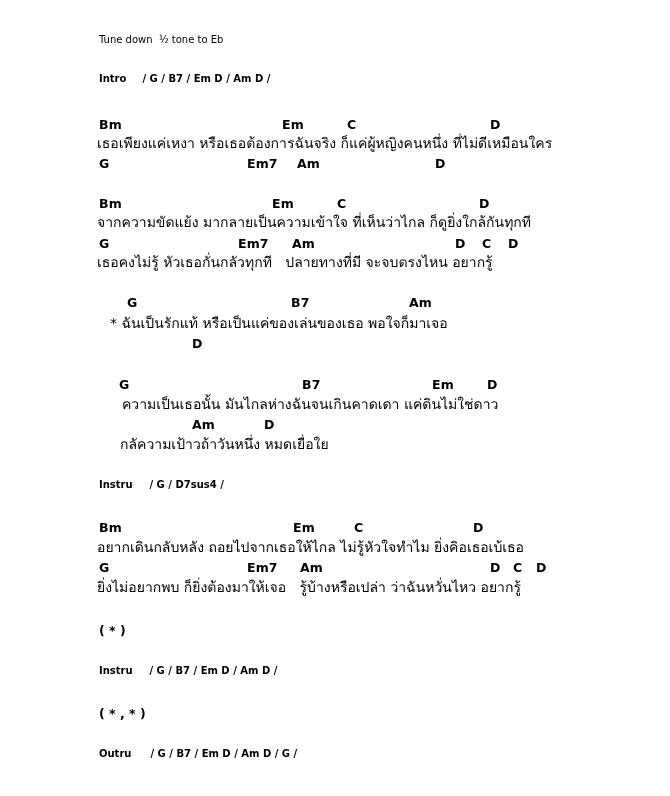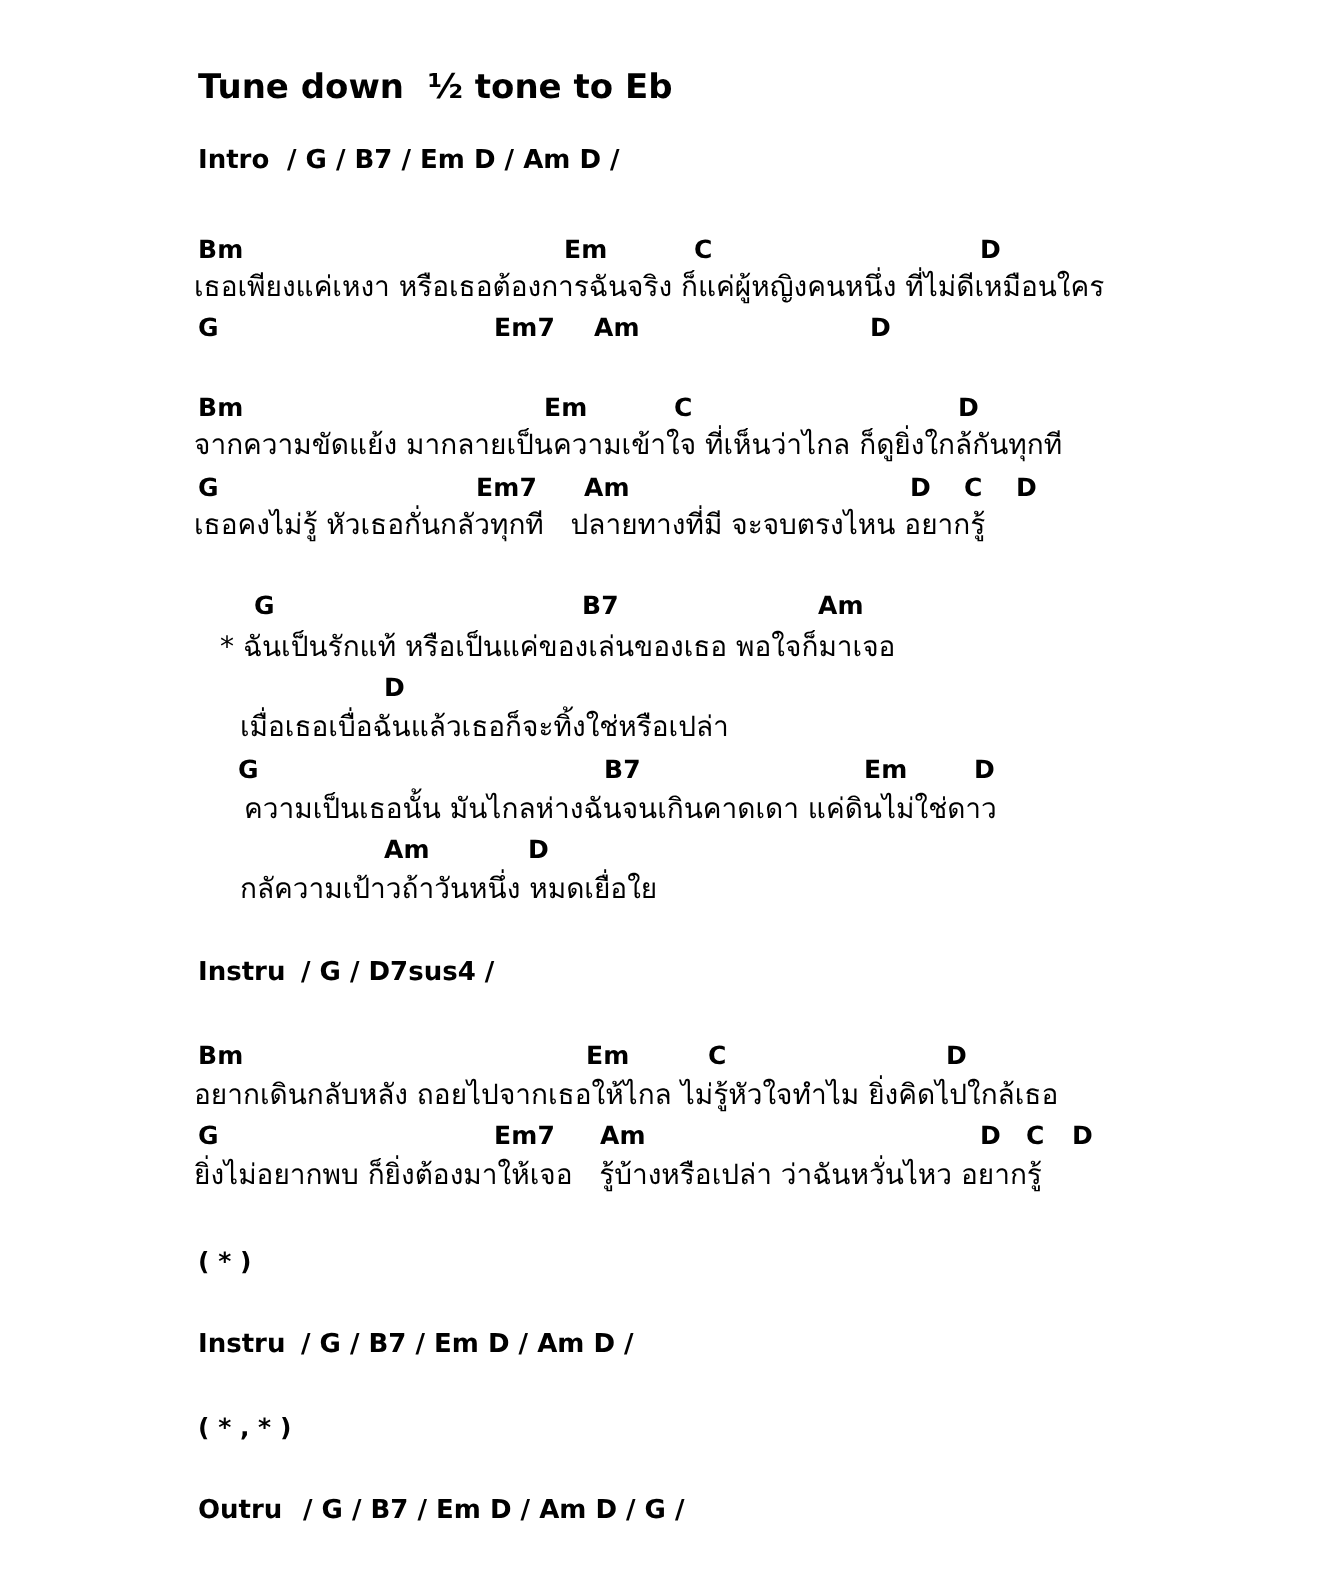--- a/index.html
+++ b/index.html
@@ -47,42 +47,42 @@
     font-weight: normal;
     height: 20px;
   }
   .lyric {
     position: absolute;
     top: 0;
     left: 0;
     white-space: pre;
   }
   .section {
-    font-size: 13px;
+    font-size: 10px;
     font-weight: bold;
     white-space: pre;
   }
   .section .txt {
     position: absolute;
     top: 0;
     white-space: pre;
   }
   .marker {
     font-size: 12.5px;
     font-weight: bold;
     white-space: pre;
   }
   .marker .txt {
     position: absolute;
     top: 0;
     white-space: pre;
   }
   .heading {
-    font-size: 17px;
-    font-weight: bold;
+    font-size: 10px;
+    font-weight: normal;
     white-space: pre;
   }
   .heading .txt {
     position: absolute;
     top: 0;
     white-space: pre;
   }
 </style>
 </head>
 <body>
@@ -142,23 +142,20 @@
     <span class="chord" style="left:291px;">B7</span>
     <span class="chord" style="left:409px;">Am</span>
   </div>
   <div class="line lyricline" style="top:312px;">
     <span class="lyric" style="left:110px;">* ฉันเป็นรักแท้ หรือเป็นแค่ของเล่นของเธอ พอใจก็มาเจอ</span>
   </div>
 
   <div class="line chordline" style="top:336px;">
     <span class="chord" style="left:192px;">D</span>
   </div>
-  <div class="line lyricline" style="top:352px;">
-    <span class="lyric" style="left:120px;">เมื่อเธอเบื่อฉันแล้วเธอก็จะทิ้งใช่หรือเปล่า</span>
-  </div>
 
   <div class="line chordline" style="top:377px;">
     <span class="chord" style="left:119px;">G</span>
     <span class="chord" style="left:302px;">B7</span>
     <span class="chord" style="left:432px;">Em</span>
     <span class="chord" style="left:487px;">D</span>
   </div>
   <div class="line lyricline" style="top:393px;">
     <span class="lyric" style="left:122px;">ความเป็นเธอนั้น มันไกลห่างฉันจนเกินคาดเดา แค่ดินไม่ใช่ดาว</span>
   </div>
@@ -176,21 +173,21 @@
     <span class="txt" style="left:146px;"> / G / D7sus4 /</span>
   </div>
 
   <div class="line chordline" style="top:520px;">
     <span class="chord" style="left:99px;">Bm</span>
     <span class="chord" style="left:293px;">Em</span>
     <span class="chord" style="left:354px;">C</span>
     <span class="chord" style="left:473px;">D</span>
   </div>
   <div class="line lyricline" style="top:536px;">
-    <span class="lyric" style="left:97px;">อยากเดินกลับหลัง ถอยไปจากเธอให้ไกล ไม่รู้หัวใจทำไม ยิ่งคิดไปใกล้เธอ</span>
+    <span class="lyric" style="left:97px;">อยากเดินกลับหลัง ถอยไปจากเธอให้ไกล ไม่รู้หัวใจทำไม ยิ่งคิอเธอเบ้เธอ</span>
   </div>
 
   <div class="line chordline" style="top:560px;">
     <span class="chord" style="left:99px;">G</span>
     <span class="chord" style="left:247px;">Em7</span>
     <span class="chord" style="left:300px;">Am</span>
     <span class="chord" style="left:490px;">D</span>
     <span class="chord" style="left:513px;">C</span>
     <span class="chord" style="left:536px;">D</span>
   </div>

